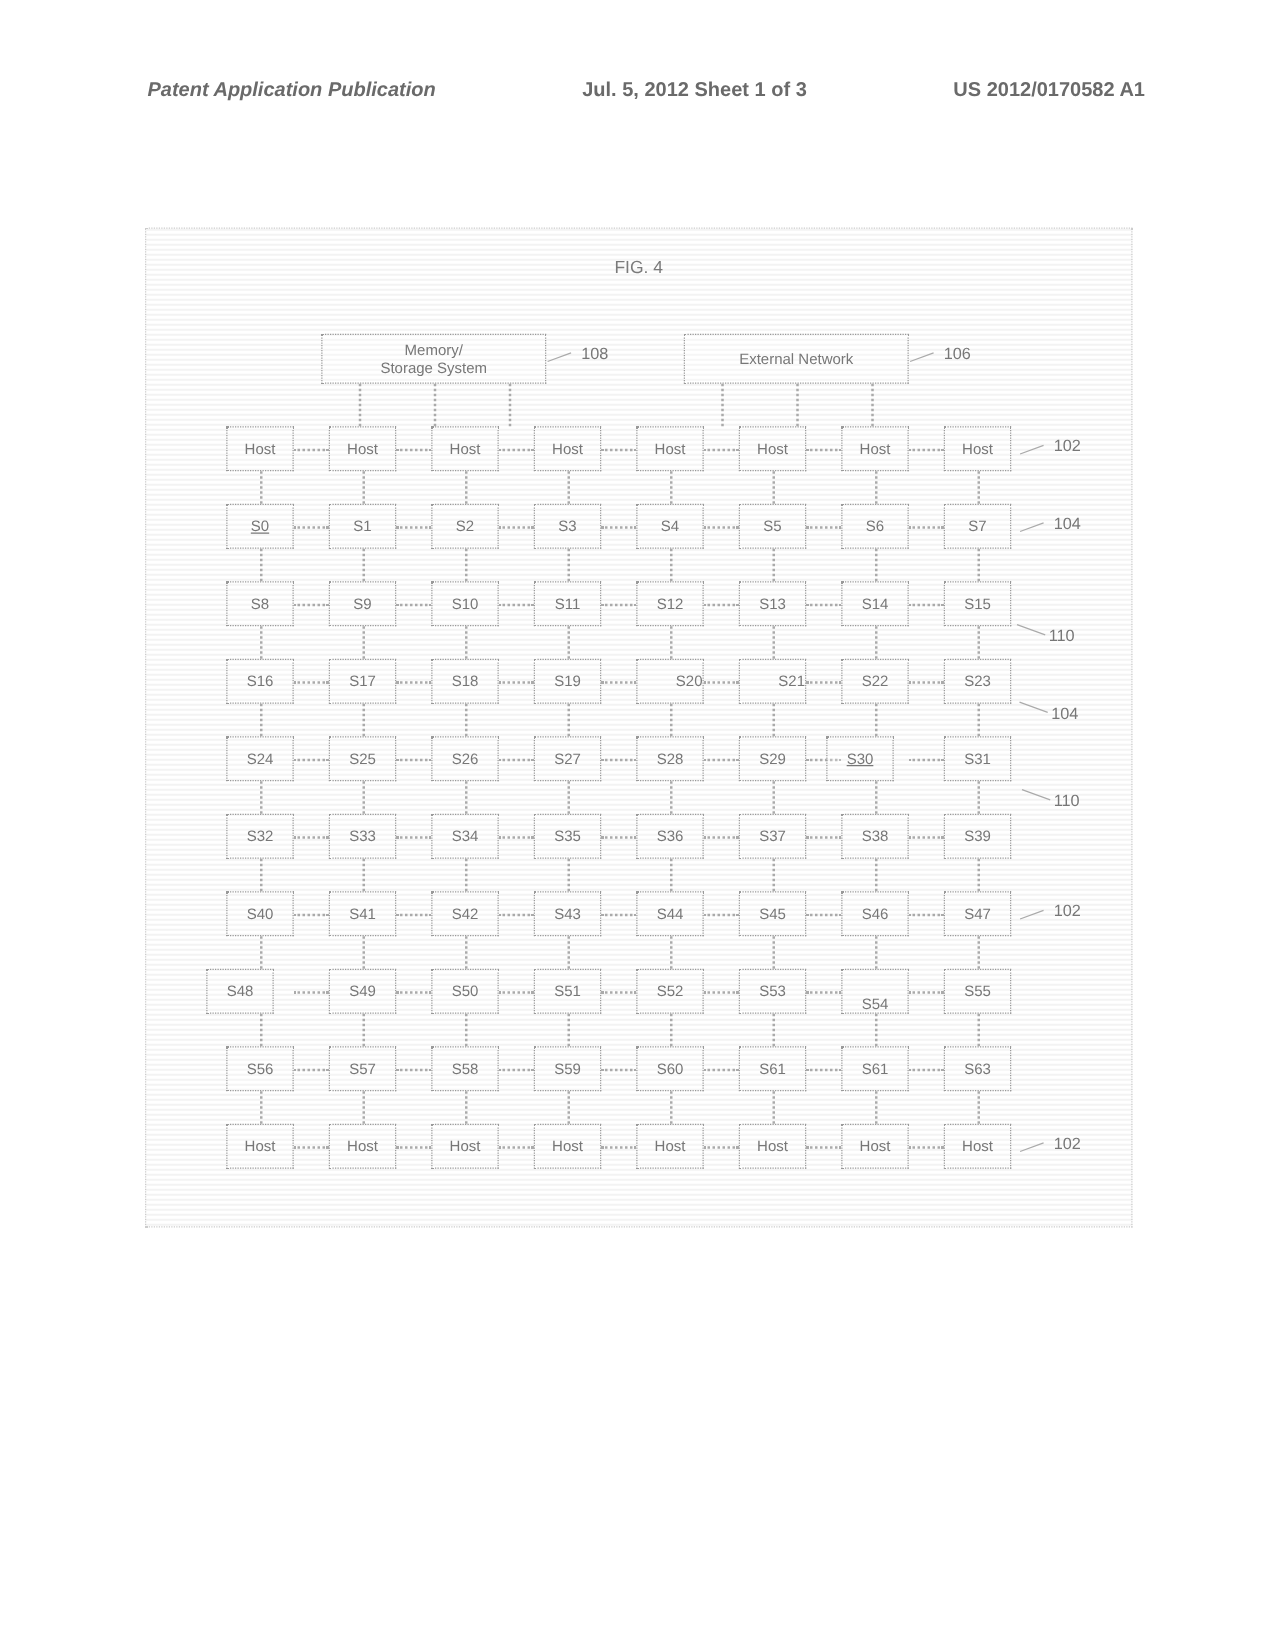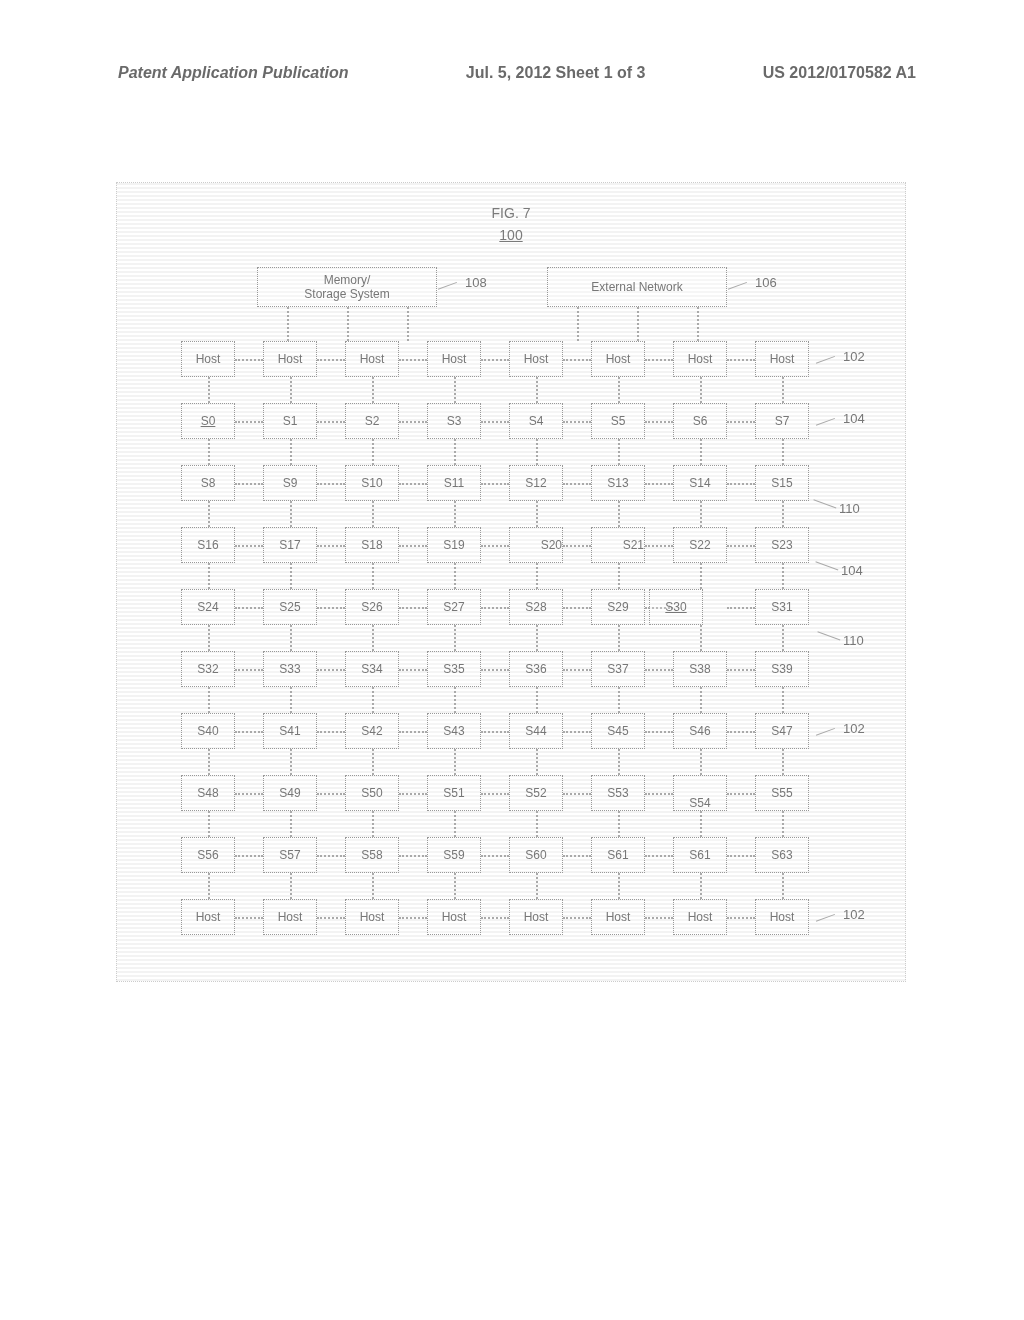--- a/index.html
+++ b/index.html
@@ -111,22 +111,21 @@
 </head>
 <body>
 
 <div class="page-header">
   <span class="pub">Patent Application Publication</span>
   <span>Jul. 5, 2012   Sheet 1 of 3</span>
   <span>US 2012/0170582 A1</span>
 </div>
 
 <div class="figure-area">
-  <div class="fig-title">FIG. 7</div>
-  <div class="fig-num">100</div>
+  <div class="fig-title">FIG. 4</div>
 
   <div class="wide-node" style="left:430px; top:84px; width:180px;">
     <span>External Network</span>
   </div>
   <div class="wide-node" style="left:140px; top:84px; width:180px;">
     <span style="white-space:pre-line;">Memory/
 Storage System</span>
   </div>
 
   <div class="ref-tick" style="left:322px; top:102px;"></div>
@@ -341,21 +340,21 @@
     <div class="node" style="left: 392px; top: 406px;">
       <span>S28</span>
     </div>
     <div class="hlink" style="left: 446px; top: 424px; width: 28px;"></div>
     <div class="vlink" style="left: 419px; top: 442px; height: 26px;"></div>
     <div class="node" style="left: 474px; top: 406px;">
       <span>S29</span>
     </div>
     <div class="hlink" style="left: 528px; top: 424px; width: 28px;"></div>
     <div class="vlink" style="left: 501px; top: 442px; height: 26px;"></div>
-    <div class="node" style="left: 532px; top: 406px; text-decoration: underline;">
+    <div class="node" style="left: 544px; top: 406px; text-decoration: underline;">
       <span>S30</span>
     </div>
     <div class="hlink" style="left: 610px; top: 424px; width: 28px;"></div>
     <div class="vlink" style="left: 583px; top: 442px; height: 26px;"></div>
     <div class="node" style="left: 638px; top: 406px;">
       <span>S31</span>
     </div>
     <div class="vlink" style="left: 665px; top: 442px; height: 26px;"></div>
     <div class="node" style="left: 64px; top: 468px;">
       <span>S32</span>
@@ -428,21 +427,21 @@
     <div class="vlink" style="left: 501px; top: 566px; height: 26px;"></div>
     <div class="node" style="left: 556px; top: 530px;">
       <span>S46</span>
     </div>
     <div class="hlink" style="left: 610px; top: 548px; width: 28px;"></div>
     <div class="vlink" style="left: 583px; top: 566px; height: 26px;"></div>
     <div class="node" style="left: 638px; top: 530px;">
       <span>S47</span>
     </div>
     <div class="vlink" style="left: 665px; top: 566px; height: 26px;"></div>
-    <div class="node" style="left: 64px; top: 592px; align-items: center;">
+    <div class="node" style="left: 48px; top: 592px; align-items: center;">
       <span>S48</span>
     </div>
     <div class="hlink" style="left: 118px; top: 610px; width: 28px;"></div>
     <div class="vlink" style="left: 91px; top: 628px; height: 26px;"></div>
     <div class="node" style="left: 146px; top: 592px;">
       <span>S49</span>
     </div>
     <div class="hlink" style="left: 200px; top: 610px; width: 28px;"></div>
     <div class="vlink" style="left: 173px; top: 628px; height: 26px;"></div>
     <div class="node" style="left: 228px; top: 592px;">

